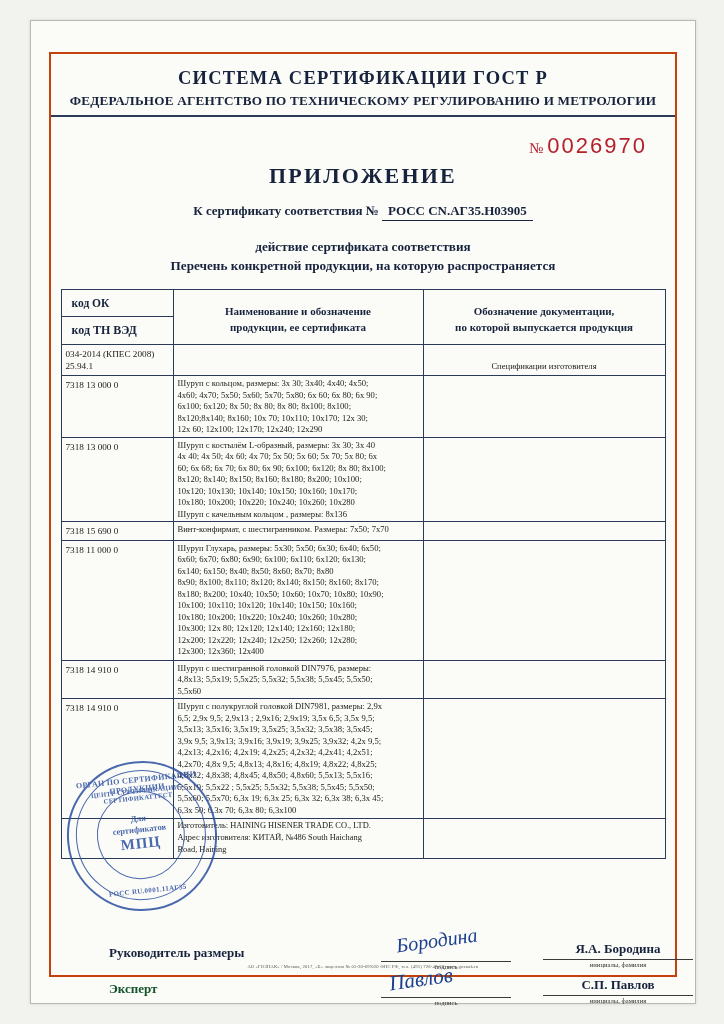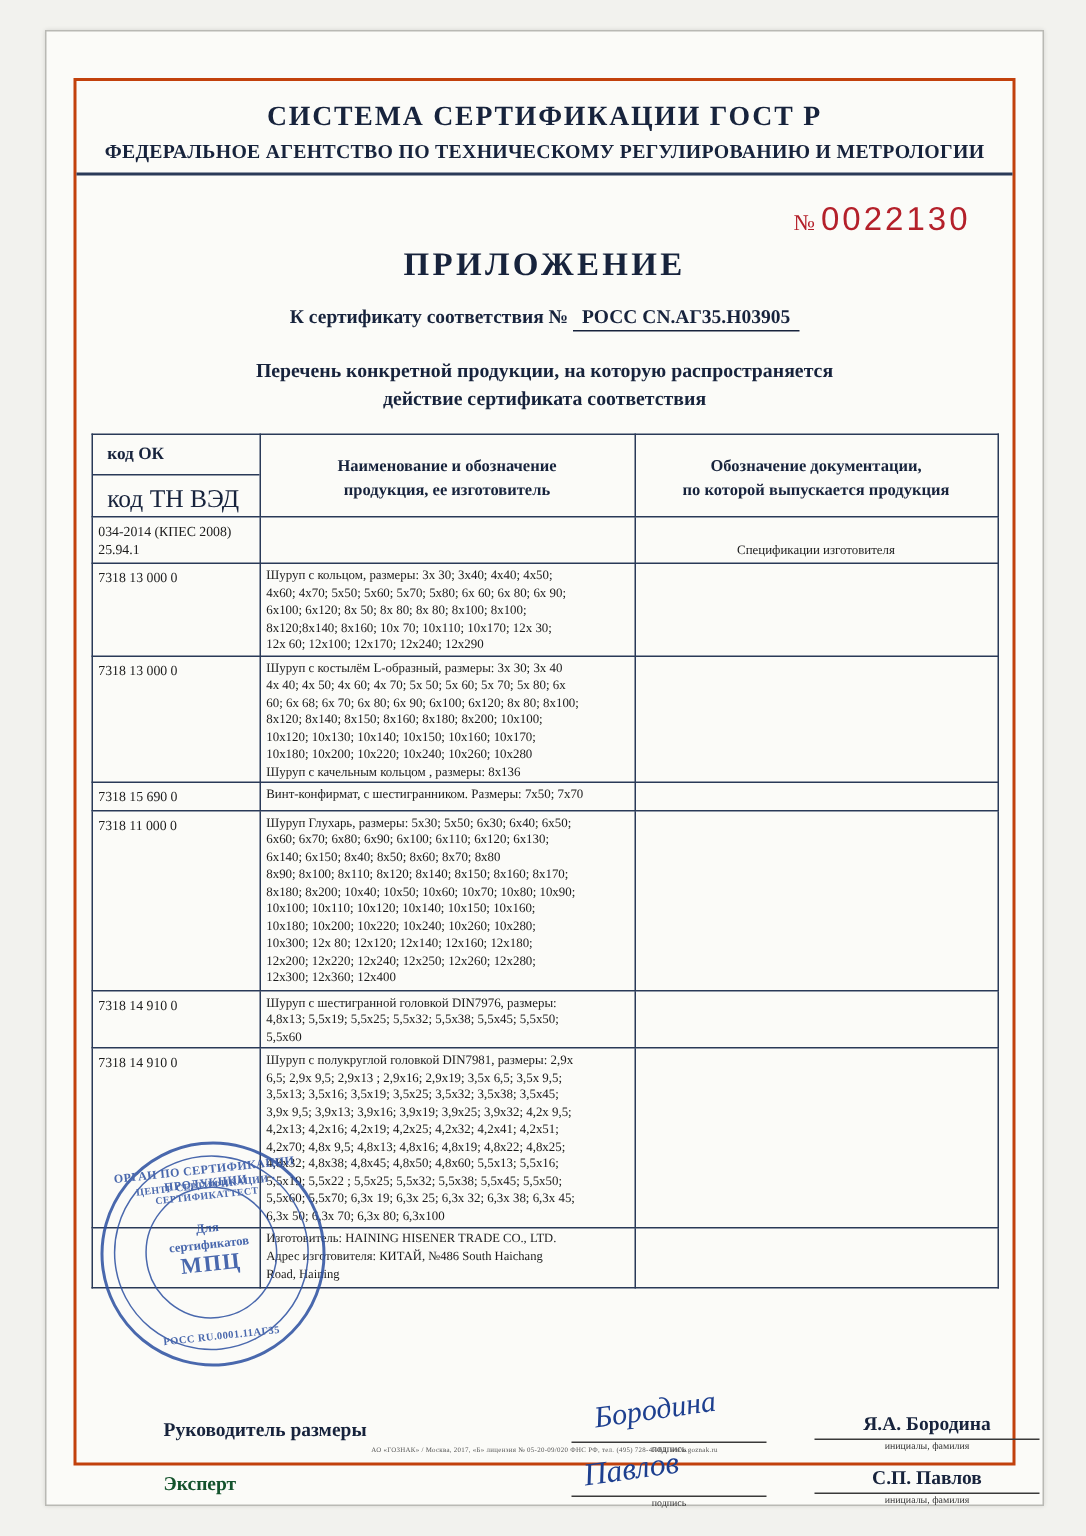--- a/index.html
+++ b/index.html
@@ -127,22 +127,22 @@
     font-size: 11.5px;
     font-weight: bold;
     padding: 7px 0 0 10px;
     color: #17233c;
   }
   .hdr-c1 .sep {
     border-bottom: 1px solid #2a3a58;
     margin-top: 7px;
   }
   .hdr-c1 .l2 {
-    font-size: 17px;
-    font-weight: normal;
+    font-size: 12px;
+    font-weight: bold;
     padding: 6px 0 0 10px;
     color: #17233c;
   }
   .hdr-mid {
     text-align: center;
     font-size: 11px;
     font-weight: bold;
     color: #17233c;
     line-height: 1.45;
     padding-top: 14px !important;
@@ -311,51 +311,51 @@
     <div class="inner-frame">
 
       <div class="header">
         <div class="t1">СИСТЕМА СЕРТИФИКАЦИИ ГОСТ Р</div>
         <div class="t2">ФЕДЕРАЛЬНОЕ АГЕНТСТВО ПО ТЕХНИЧЕСКОМУ РЕГУЛИРОВАНИЮ И МЕТРОЛОГИИ</div>
         <div class="header-rule"></div>
       </div>
 
       <div class="numline">
         <span class="nlabel">№</span>
-        <span class="nval">0022130</span>
+        <span class="nval">0026970</span>
       </div>
 
       <div class="title">ПРИЛОЖЕНИЕ</div>
 
       <div class="certline">
         <span>К сертификату соответствия №</span>
         <span class="cert-no">РОСС CN.АГ35.Н03905</span>
       </div>
 
       <div class="subtitle">
+        <div>действие сертификата соответствия</div>
         <div>Перечень конкретной продукции,  на которую распространяется</div>
-        <div>действие сертификата соответствия</div>
       </div>
 
       <table class="main">
         <colgroup>
           <col class="col1">
             <col class="col2">
             <col class="col3">
         </colgroup>
         <tbody>
             <tr>
           <td class="hdr-c1">
             <div class="l1">код ОК</div>
             <div class="sep"></div>
             <div class="l2">код ТН ВЭД</div>
           </td>
           <td class="hdr-mid">
             <div>Наименование и обозначение</div>
-            <div>продукция, ее изготовитель</div>
+            <div>продукции, ее сертификата</div>
           </td>
           <td class="hdr-mid">
             <div>Обозначение документации,</div>
             <div>по которой выпускается продукция</div>
           </td>
         </tr>
 
         <tr>
           <td class="code-cell">
             <div>034-2014 (КПЕС 2008)</div>

